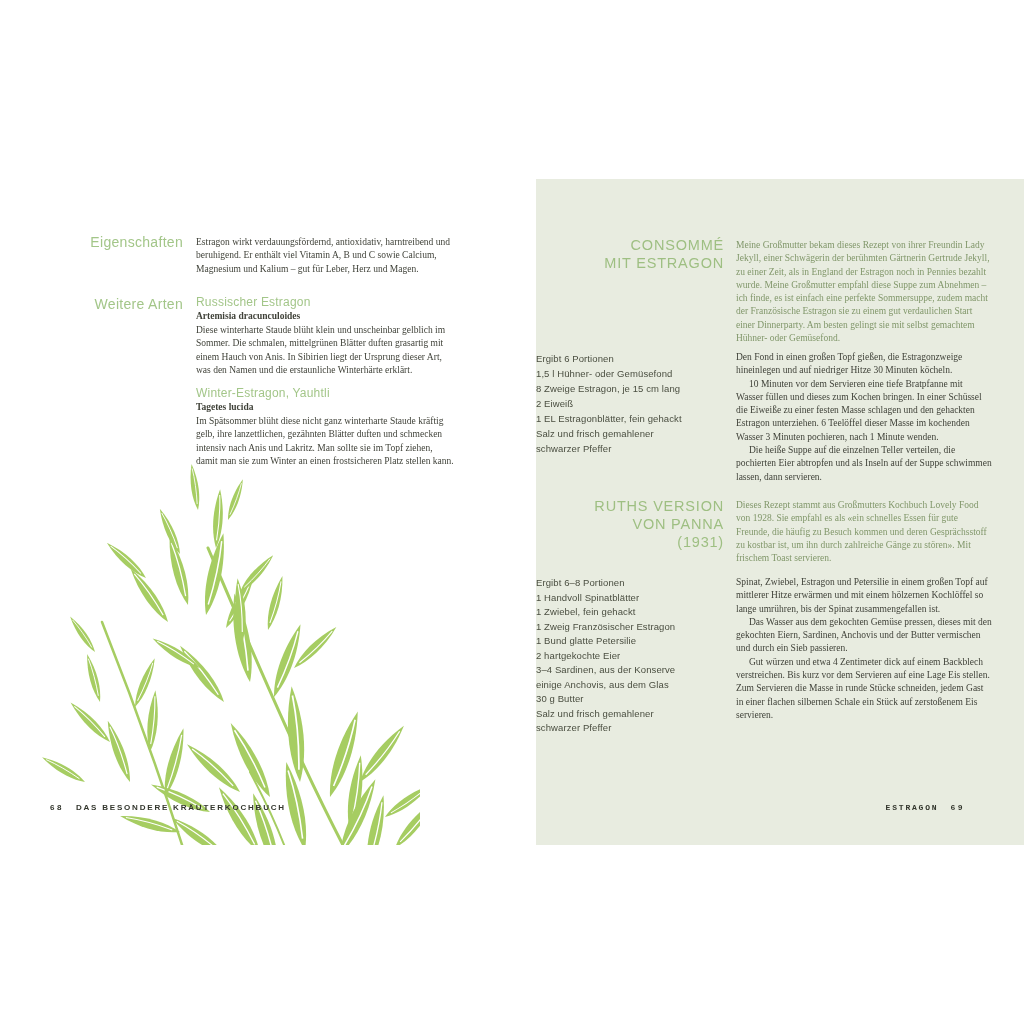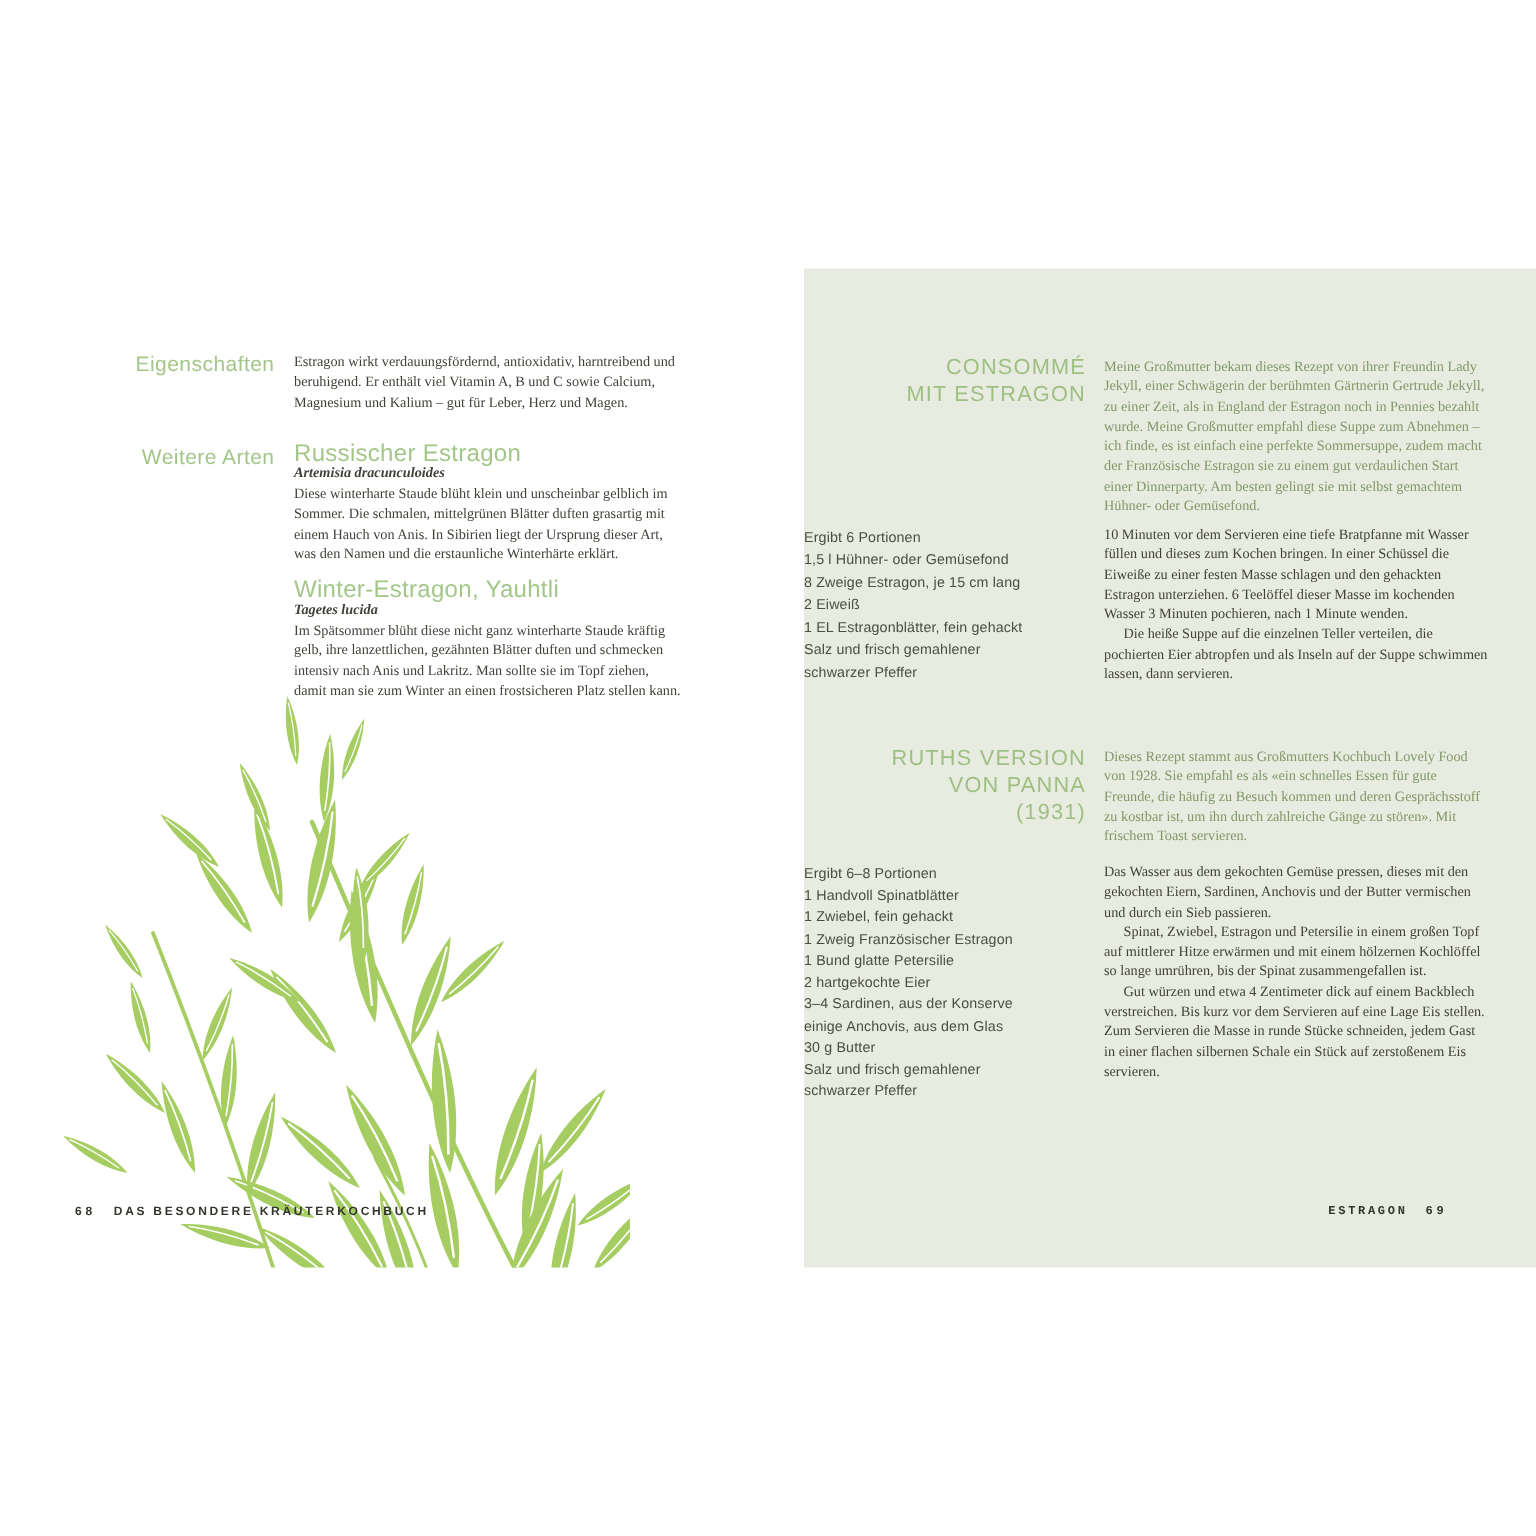--- a/index.html
+++ b/index.html
@@ -20,23 +20,23 @@
   
   .left-page{position:absolute;left:0;top:0;width:512px;height:760px;}
   .label-col{
     position:absolute;left:0;width:183px;text-align:right;
     font-family:"Liberation Sans", sans-serif;font-weight:400;
     color:var(--label-green);font-size:14px;letter-spacing:.3px;line-height:16px;
   }
   .body-col{position:absolute;left:196px;width:259px;font-size:9.5px;line-height:13.3px;text-align:left;}
   .subhead{
     font-family:"Liberation Sans", sans-serif;color:var(--label-green);
-    font-size:16px;line-height:13px;letter-spacing:.2px;
-  }
-  .latin{font-style:italic;font-weight:600;font-size:9.5px;line-height:12px;margin-top:1px;}
+    font-size:12px;line-height:13px;letter-spacing:.2px;
+  }
+  .latin{font-weight:600;font-size:9.5px;line-height:12px;margin-top:1px;}
   .variety p{margin-top:2px;}
   .variety + .variety{margin-top:10px;}
   
   .plant{position:absolute;left:38px;top:450px;width:382px;height:395px;overflow:hidden;z-index:0;}
   .lf{fill:var(--plant-green);}
   .vein{stroke:#ffffff;stroke-width:1.1;fill:none;}
   .stem{stroke:var(--plant-green);fill:none;stroke-linecap:round;}
   
   .right-panel{
     position:absolute;left:536px;top:179px;width:576px;height:666px;
@@ -160,20 +160,21 @@
     <div class="ingredients" style="top:172px;">
       <div>Ergibt 6 Portionen</div>
       <div>1,5 l Hühner- oder Gemüsefond</div>
       <div>8 Zweige Estragon, je 15 cm lang</div>
       <div>2 Eiweiß</div>
       <div>1 EL Estragonblätter, fein gehackt</div>
       <div>Salz und frisch gemahlener</div>
       <div>schwarzer Pfeffer</div>
     </div>
     <div class="recipe-text steps" style="top:172px;">
+      <p>Den Fond in einen großen Topf gießen, die Estragonzweige hineinlegen und auf niedriger Hitze 30 Minuten köcheln.</p>
       <p>10 Minuten vor dem Servieren eine tiefe Bratpfanne mit Wasser füllen und dieses zum Kochen bringen. In einer Schüssel die Eiweiße zu einer festen Masse schlagen und den gehackten Estragon unterziehen. 6 Teelöffel dieser Masse im kochenden Wasser 3 Minuten pochieren, nach 1 Minute wenden.</p>
       <p>Die heiße Suppe auf die einzelnen Teller verteilen, die pochierten Eier abtropfen und als Inseln auf der Suppe schwimmen lassen, dann servieren.</p>
     </div>
 
     <div class="recipe-title" style="top:318px;">
       <div>RUTHS VERSION</div>
       <div>VON PANNA</div>
       <div>(1931)</div>
     </div>
     <div class="recipe-text recipe-intro" style="top:320px;">Dieses Rezept stammt aus Großmutters Kochbuch Lovely Food von 1928. Sie empfahl es als «ein schnelles Essen für gute Freunde, die häufig zu Besuch kommen und deren Gesprächsstoff zu kostbar ist, um ihn durch zahlreiche Gänge zu stören». Mit frischem Toast servieren.</div>
@@ -184,22 +185,22 @@
       <div>1 Zweig Französischer Estragon</div>
       <div>1 Bund glatte Petersilie</div>
       <div>2 hartgekochte Eier</div>
       <div>3–4 Sardinen, aus der Konserve</div>
       <div>einige Anchovis, aus dem Glas</div>
       <div>30 g Butter</div>
       <div>Salz und frisch gemahlener</div>
       <div>schwarzer Pfeffer</div>
     </div>
     <div class="recipe-text steps" style="top:397px;">
+      <p>Spinat, Zwiebel, Estragon und Petersilie in einem großen Topf auf mittlerer Hitze erwärmen und mit einem hölzernen Kochlöffel so lange umrühren, bis der Spinat zusammengefallen ist.</p>
       <p>Das Wasser aus dem gekochten Gemüse pressen, dieses mit den gekochten Eiern, Sardinen, Anchovis und der Butter vermischen und durch ein Sieb passieren.</p>
-      <p>Spinat, Zwiebel, Estragon und Petersilie in einem großen Topf auf mittlerer Hitze erwärmen und mit einem hölzernen Kochlöffel so lange umrühren, bis der Spinat zusammengefallen ist.</p>
       <p>Gut würzen und etwa 4 Zentimeter dick auf einem Backblech verstreichen. Bis kurz vor dem Servieren auf eine Lage Eis stellen. Zum Servieren die Masse in runde Stücke schneiden, jedem Gast in einer flachen silbernen Schale ein Stück auf zerstoßenem Eis servieren.</p>
     </div>
   </div>
 
   <div class="footer footer-right">
     <span>ESTRAGON</span><span class="gap"></span><span class="pgnum">69</span>
   </div>
 
 </div>
 

